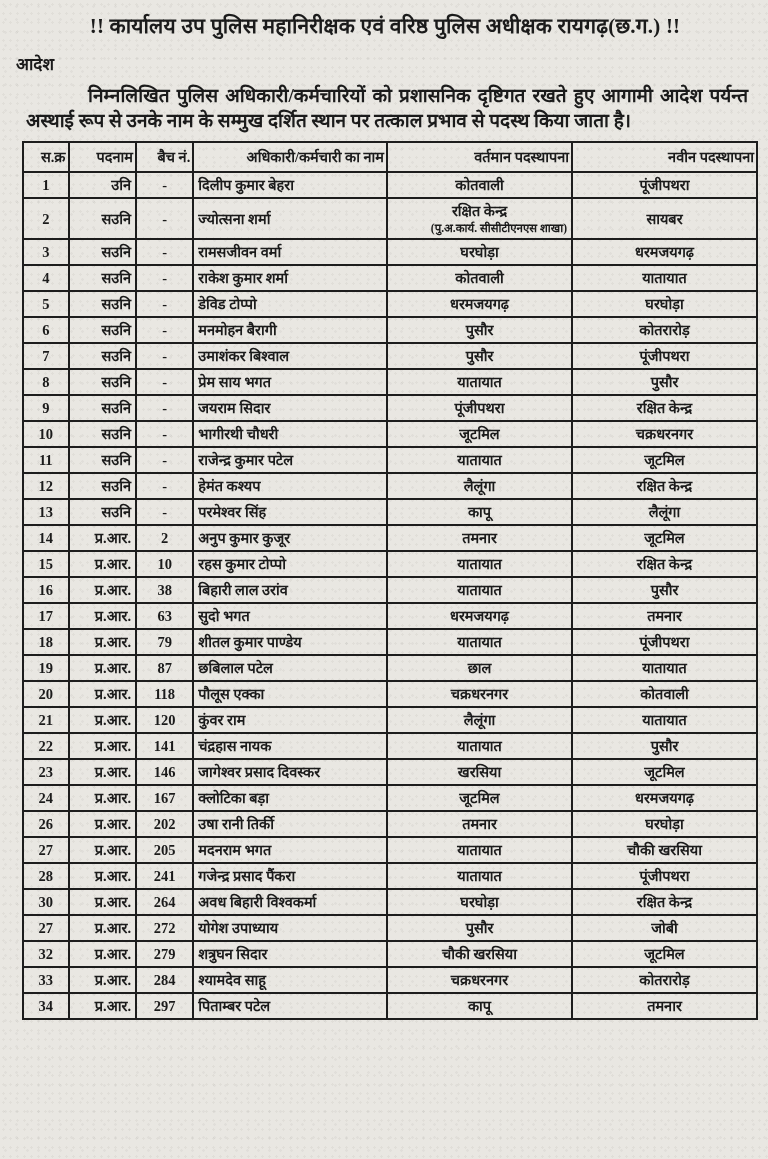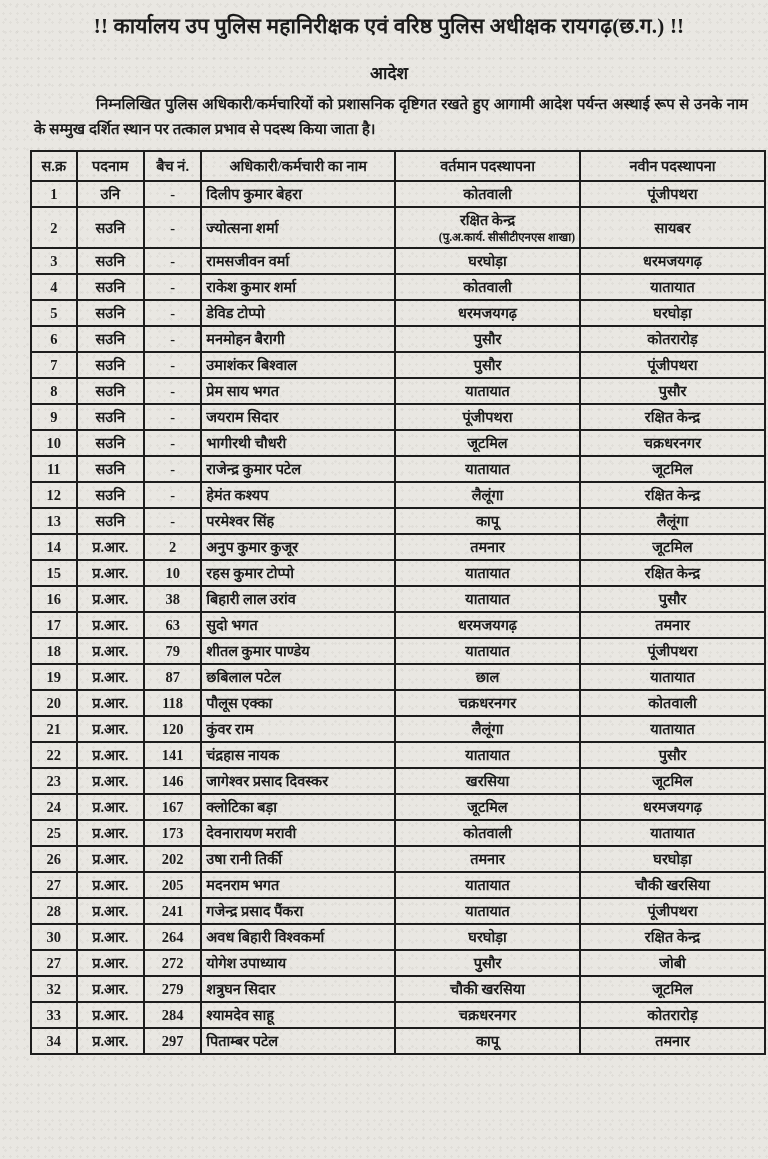--- a/index.html
+++ b/index.html
@@ -9,72 +9,71 @@
     background-image:
       radial-gradient(rgba(120,115,105,0.08) 1px, transparent 1.2px),
       radial-gradient(rgba(90,85,80,0.06) 1px, transparent 1.4px);
     background-size:7px 9px, 11px 13px;
     font-family:"Liberation Serif","DejaVu Serif",serif;
     color:#1b1b1b;
     box-sizing:border-box;
     overflow:hidden;
   }
   *,*:before,*:after{box-sizing:inherit;}
-  .doc{width:768px;height:1159px;padding:10px 14px 6px 24px;}
+  .doc{width:768px;height:1159px;padding:10px 14px 6px 16px;}
   .doc-title{
     text-align:center;
     font-weight:bold;
     font-size:21px;
     letter-spacing:0.2px;
     margin:2px 6px 0 6px;
     line-height:28px;
   }
   .order-heading{
-    text-align:center;
     font-weight:bold;
     font-size:17px;
-    margin-top:23px;
+    margin-top:14px;
     line-height:22px;
   }
   .intro{
     font-weight:bold;
-    font-size:15px;
+    font-size:19px;
     line-height:25px;
     margin:7px 6px 8px 10px;
     text-indent:62px;
     text-align:justify;
   }
   table.transfer{
     width:736px;
     margin-left:6px;
     border-collapse:collapse;
     table-layout:fixed;
   }
   table.transfer th, table.transfer td{
     border:2px solid #1d1d1d;
     padding:2px 4px;
     font-weight:bold;
     font-size:14.5px;
     line-height:20px;
     overflow:hidden;
   }
   table.transfer th{
-    text-align:center;
+    text-align:right;
     font-size:14.5px;
     padding:4px 2px;
     border-radius:11px;
   }
   col.c-sn{width:6.2%;}
   col.c-desig{width:9.2%;}
   col.c-batch{width:7.8%;}
   col.c-name{width:26.4%;}
   col.c-cur{width:25.2%;}
   col.c-new{width:25.2%;}
   td.sn{text-align:center;}
-  td.desig{text-align:center;}
+  td.desig{text-align:right;}
   td.batch{text-align:center;}
   td.name{text-align:left;margin-left:18px;}
   td.cur{text-align:center;}
   td.new{text-align:center;}
   .cur-note{
     font-size:11.5px;
     line-height:15px;
     text-align:right;
     font-weight:bold;
   }
@@ -370,31 +369,20 @@
         <td class="desig">प्र.आर.</td>
         <td class="batch">167</td>
         <td class="name">क्लोटिका बड़ा</td>
         <td class="cur">
           <div>जूटमिल</div>
 
         </td>
         <td class="new">धरमजयगढ़</td>
       </tr>
         <tr>
-        <td class="sn">25</td>
-        <td class="desig">प्र.आर.</td>
-        <td class="batch">173</td>
-        <td class="name">देवनारायण मरावी</td>
-        <td class="cur">
-          <div>कोतवाली</div>
-
-        </td>
-        <td class="new">यातायात</td>
-      </tr>
-        <tr>
         <td class="sn">26</td>
         <td class="desig">प्र.आर.</td>
         <td class="batch">202</td>
         <td class="name">उषा रानी तिर्की</td>
         <td class="cur">
           <div>तमनार</div>
 
         </td>
         <td class="new">घरघोड़ा</td>
       </tr>

